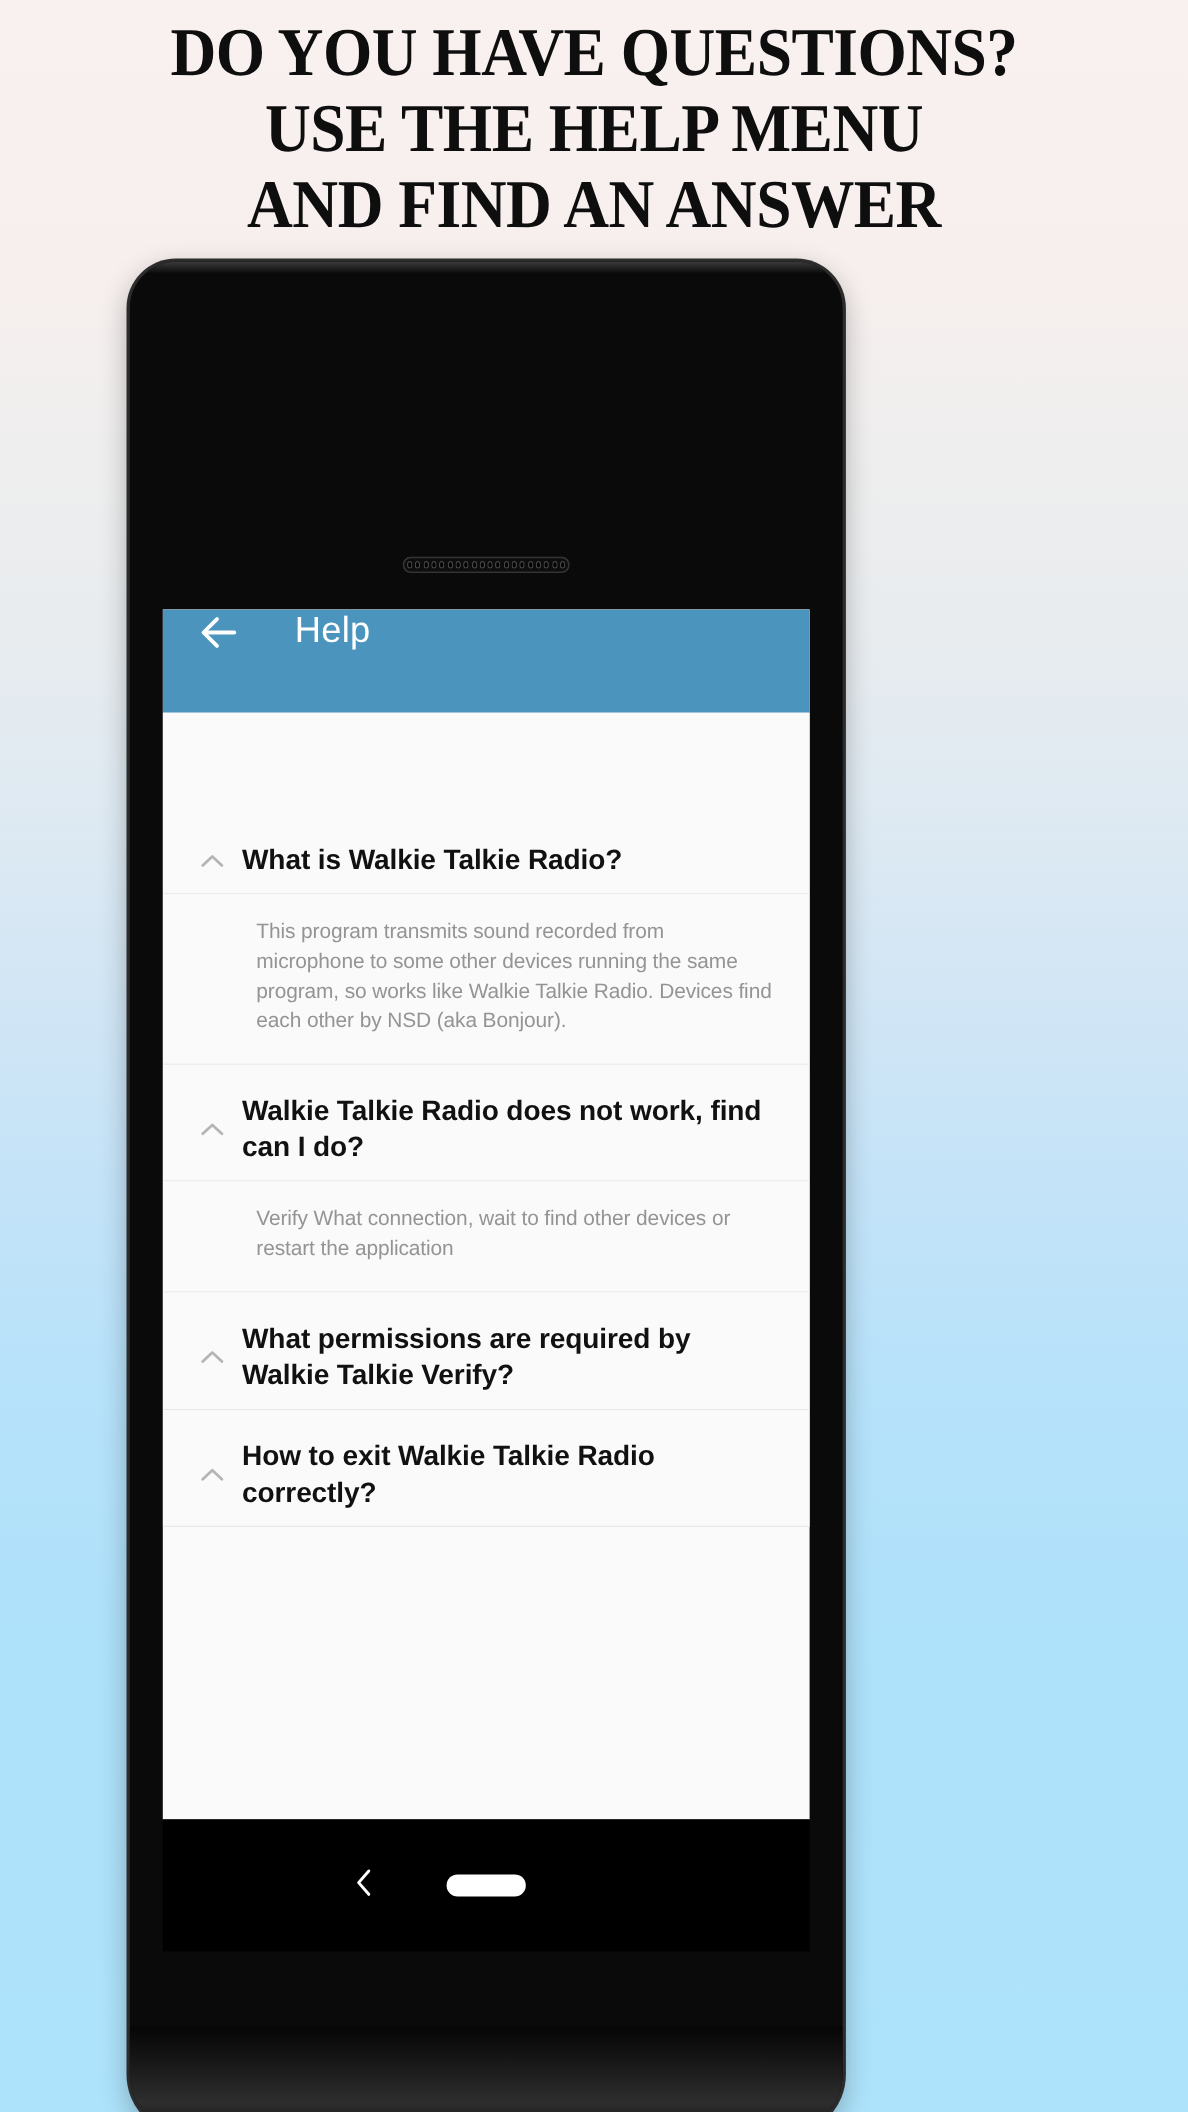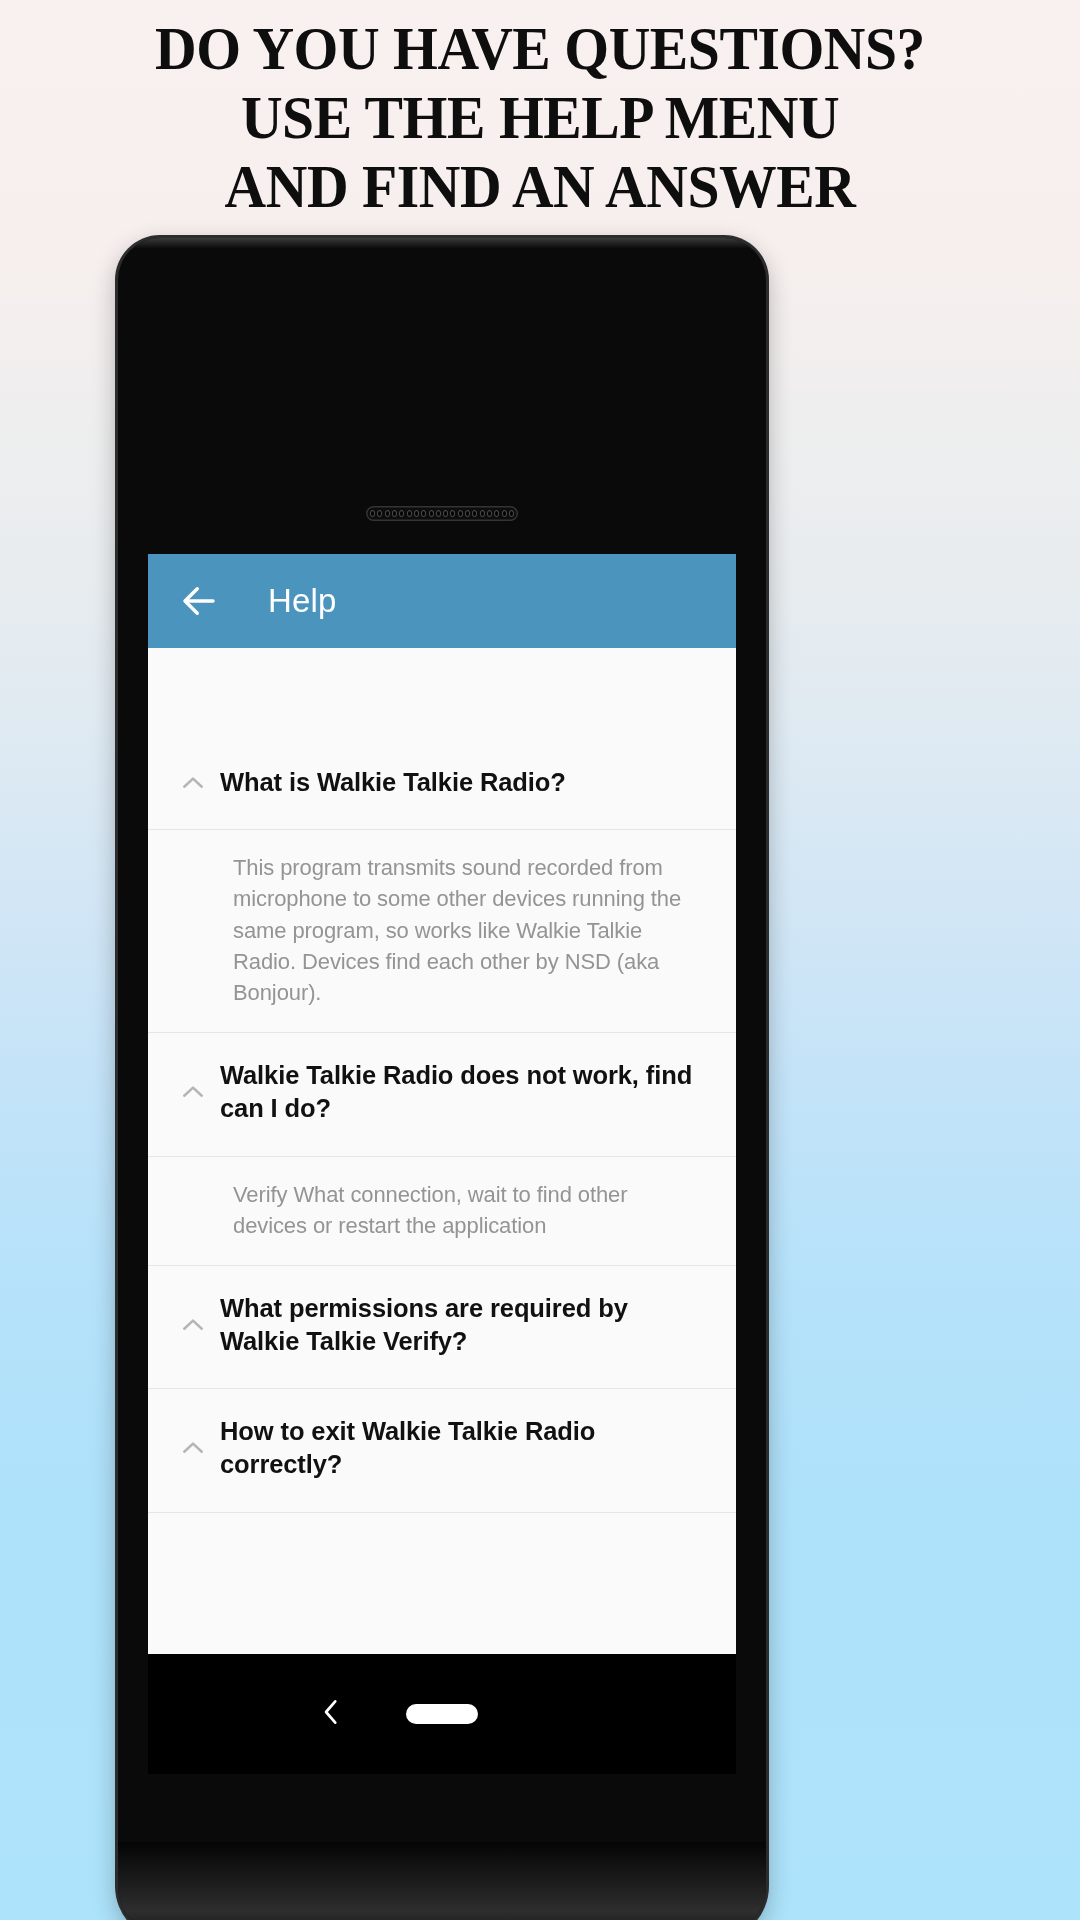--- a/index.html
+++ b/index.html
@@ -83,39 +83,39 @@
     left:30px; top:316px;
     width:588px; height:1100px;
     background:#fafafa;
     overflow:hidden;
   }
 
   
   .appbar {
     height:94px;
     background:#4a94bd;
-    display:flex; align-items:center;
+    display:flex; align-items:flex-start;
     padding-left:30px;
     flex-shrink:0;
   }
   .back-arrow { width:42px; height:42px; position:relative; }
   .back-arrow svg { display:block; }
   .appbar-title {
     color:#ffffff;
     font-size:33px;
     font-weight:500;
     margin-left:48px;
     letter-spacing:0.2px;
   }
 
   
   .faq-list { background:#fafafa; }
   .faq-q {
     display:flex;
-    padding:26px 24px 30px 22px;
+    padding:26px 24px 13px 22px;
     border-bottom:1px solid #e6e6e6;
     background:#fafafa;
     min-height:86px;
   }
   .faq-q.first { padding-top:118px; }
   .chev { width:46px; flex:0 0 46px; display:flex; align-items:center; justify-content:center; }
   .chev svg { display:block; }
   .faq-q-text {
     font-size:25.5px;
     font-weight:bold;
@@ -124,21 +124,21 @@
     letter-spacing:-0.1px;
     padding-left:4px;
     padding-right:4px;
   }
   .faq-a {
     padding:22px 34px 24px 85px;
     border-bottom:1px solid #e6e6e6;
     background:#fafafa;
   }
   .faq-a-text {
-    font-size:22px;
+    font-size:19px;
     color:#949494;
     line-height:1.42;
     letter-spacing:-0.1px;
   }
 
   
   .navbar {
     position:absolute;
     left:30px; top:1416px;
     width:588px; height:120px;

